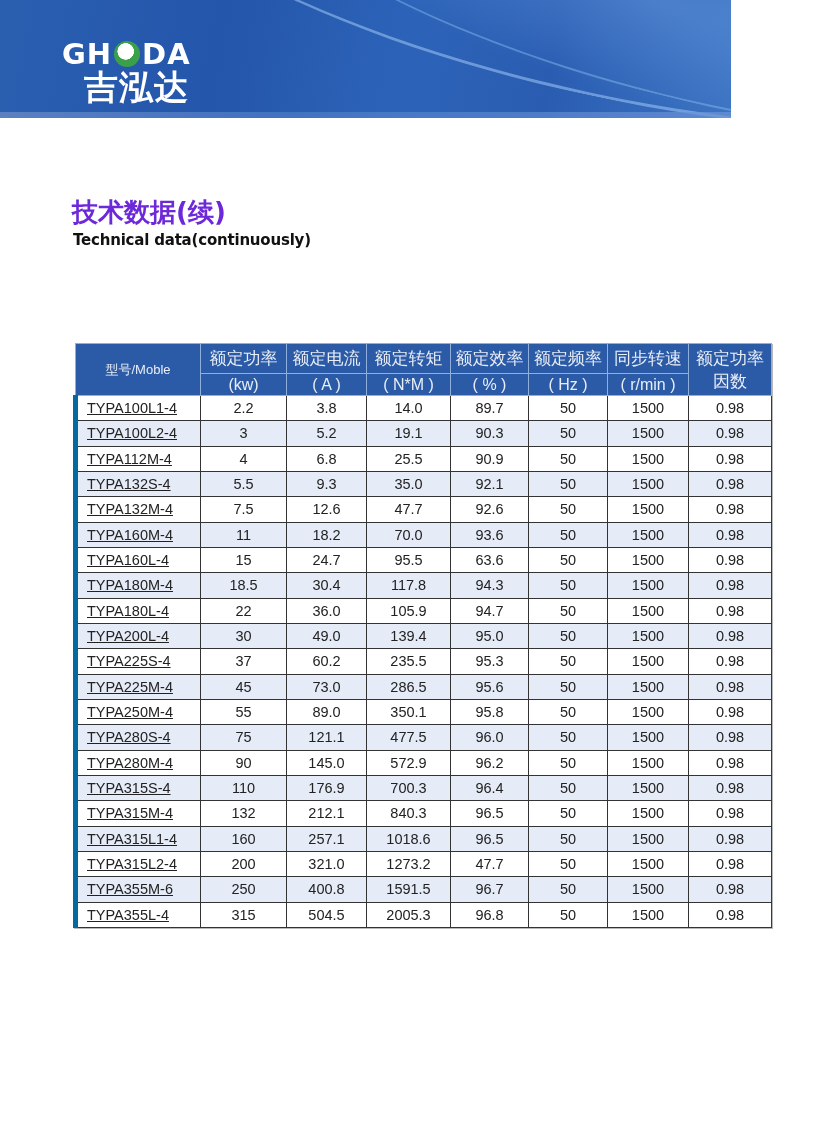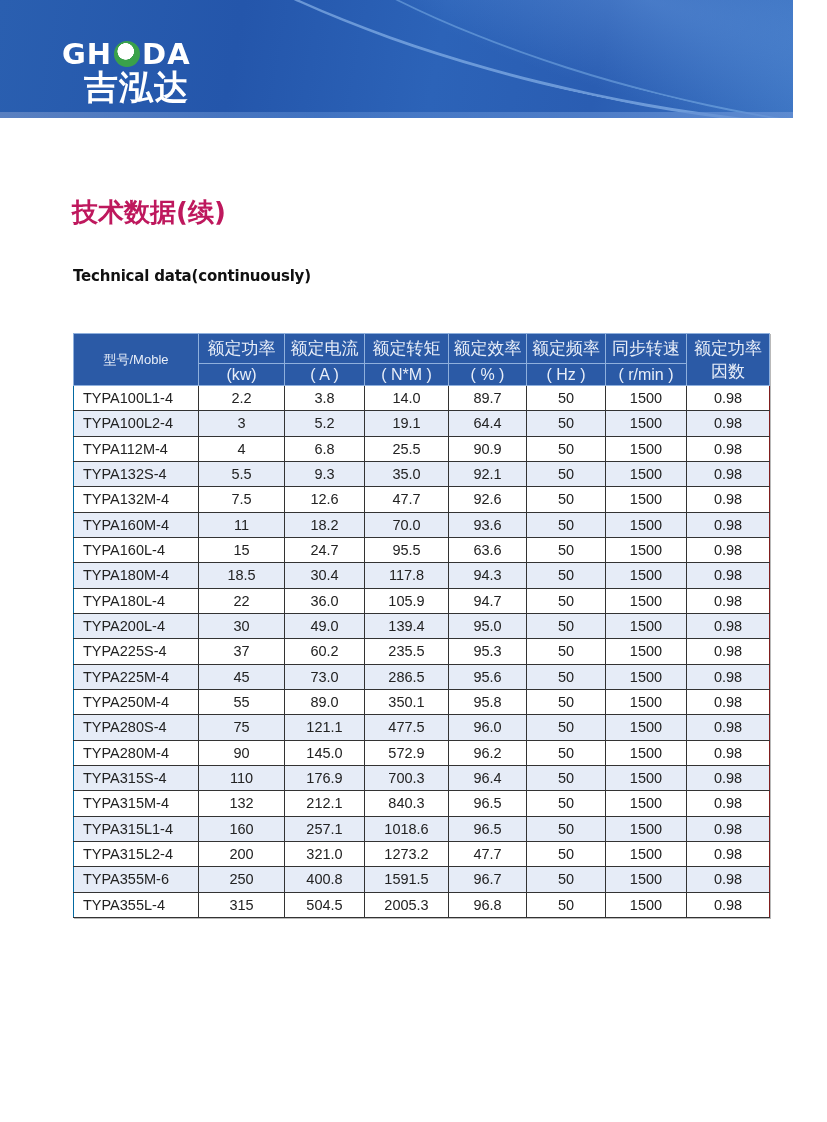--- a/index.html
+++ b/index.html
@@ -1,20 +1,20 @@
 <!DOCTYPE html>
 <html><head>
   <meta charset="utf-8">
   <style>
     * { margin: 0; padding: 0; box-sizing: border-box; }
     html, body { width: 827px; height: 1122px; background: #ffffff; overflow: hidden; }
     body { position: relative; font-family: "Liberation Sans", "DejaVu Sans", sans-serif; }
 
     .banner {
-      position: absolute; left: 0; top: 0; width: 793px; height: 118px;
+      position: absolute; left: 0; top: 0; width: 731px; height: 118px;
       background: linear-gradient(100deg, #2a5fb0 0%, #2456ab 30%, #2c63b8 55%, #2a5db2 75%, #3b73c2 100%);
       overflow: hidden;
       padding-left: 35px;
     }
     .banner .wave1 {
       position: absolute; left: 80px; top: -260px; width: 1100px; height: 360px;
       border-radius: 50%;
       border-bottom: 3px solid rgba(160,200,245,0.55);
       transform: rotate(12deg);
     }
@@ -49,48 +49,48 @@
     }
     .logo-cn {
       position: absolute; left: 22px; top: 34px;
       font-family: "DejaVu Sans", sans-serif; font-weight: bold;
       font-size: 34px; color: #ffffff; letter-spacing: 1px; line-height: 30px;
     }
 
     .title-cn {
       position: absolute; left: 72px; top: 196px;
       font-family: "DejaVu Sans", sans-serif; font-weight: bold;
-      font-size: 26px; color: #be185d; line-height: 32px;
+      font-size: 26px; color: #6d28d9; line-height: 32px;
     }
     .title-en {
       position: absolute; left: 73px; top: 231px;
       font-family: "DejaVu Sans", sans-serif; font-weight: bold;
-      font-size: 15px; color: #111111; line-height: 18px; letter-spacing: -0.2px; margin-top: 36px;
+      font-size: 15px; color: #111111; line-height: 18px; letter-spacing: -0.2px;
     }
 
     table.spec {
-      position: absolute; left: 73px; top: 333px; width: 696px;
+      position: absolute; left: 73px; top: 343px; width: 696px;
       border-collapse: collapse; table-layout: fixed;
       box-shadow: 1px 1px 0 #b9b9b9;
       padding-left: 47px;
     }
     table.spec th {
       background: #2b5aa6; color: #e8eef8; font-weight: normal;
       font-size: 17px; text-align: center; border: 1px solid #8fb0dd;
       height: 30px; padding: 0;
     }
     table.spec tr.units th { height: 22px; font-size: 16px; }
     table.spec th.model { font-size: 13px; }
     table.spec td {
       height: 25.33px; font-size: 14.5px; color: #222222; text-align: center;
       border: 1px solid #333333; padding: 0; line-height: 24px;
     }
     table.spec td.model { text-align: left; padding-left: 9px; }
     table.spec tr.alt td { background: #e6ecf7; }
-    table.spec tr td:first-child { border-left: 1px solid #0369a1; }
+    table.spec tr td:first-child { border-left: 5px solid #0369a1; text-decoration: underline; }
     table.spec tr td:last-child { border-right: 1px solid #7f1d1d; }
   </style>
 </head>
 <body>
 
 <div class="banner">
   <div class="sheen"></div>
   <div class="wave1"></div>
   <div class="wave2"></div>
   <div class="bottom-fade"></div>
@@ -147,21 +147,21 @@
         <td>89.7</td>
         <td>50</td>
         <td>1500</td>
         <td>0.98</td>
       </tr>
       <tr class="alt">
         <td class="model">TYPA100L2-4</td>
         <td>3</td>
         <td>5.2</td>
         <td>19.1</td>
-        <td>64.4</td>
+        <td>90.3</td>
         <td>50</td>
         <td>1500</td>
         <td>0.98</td>
       </tr>
       <tr>
         <td class="model">TYPA112M-4</td>
         <td>4</td>
         <td>6.8</td>
         <td>25.5</td>
         <td>90.9</td>

